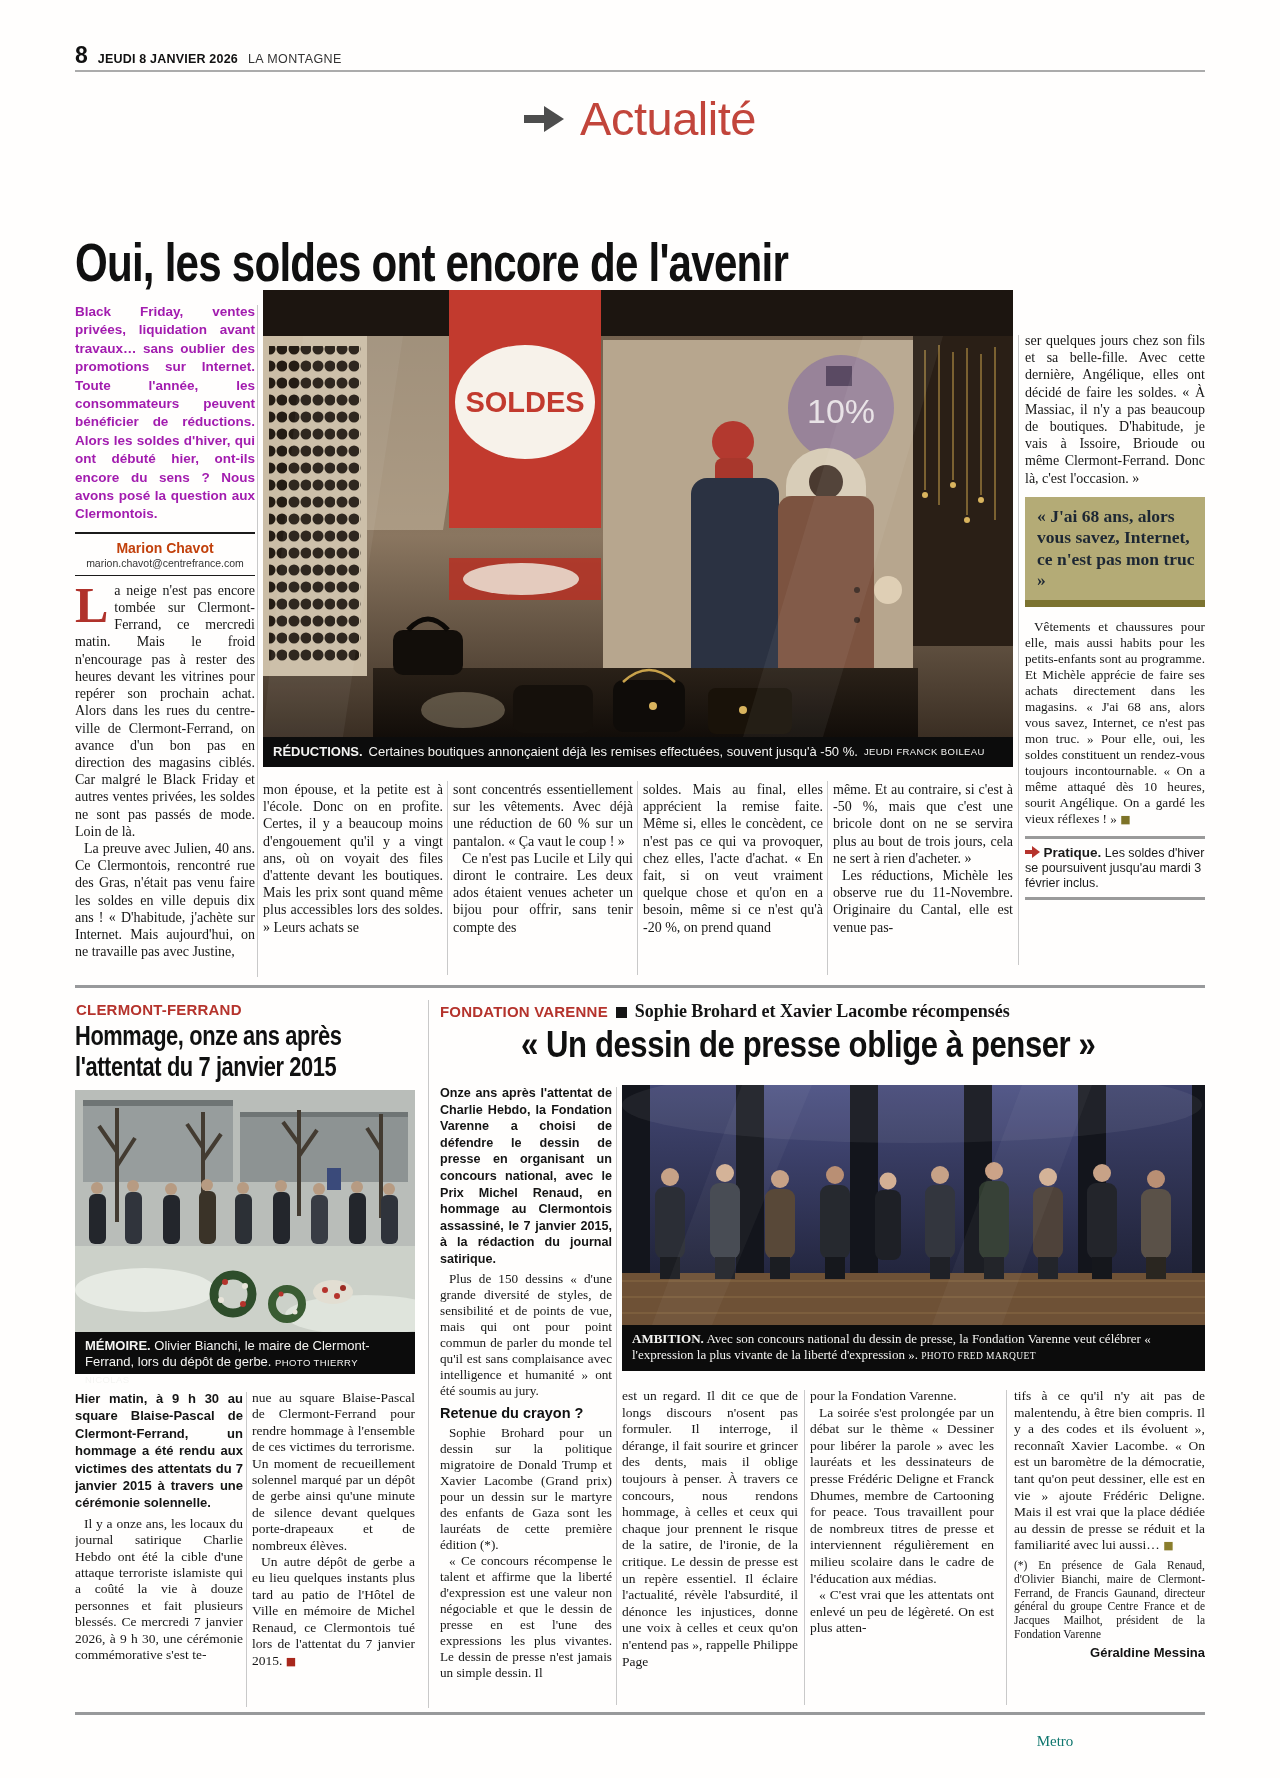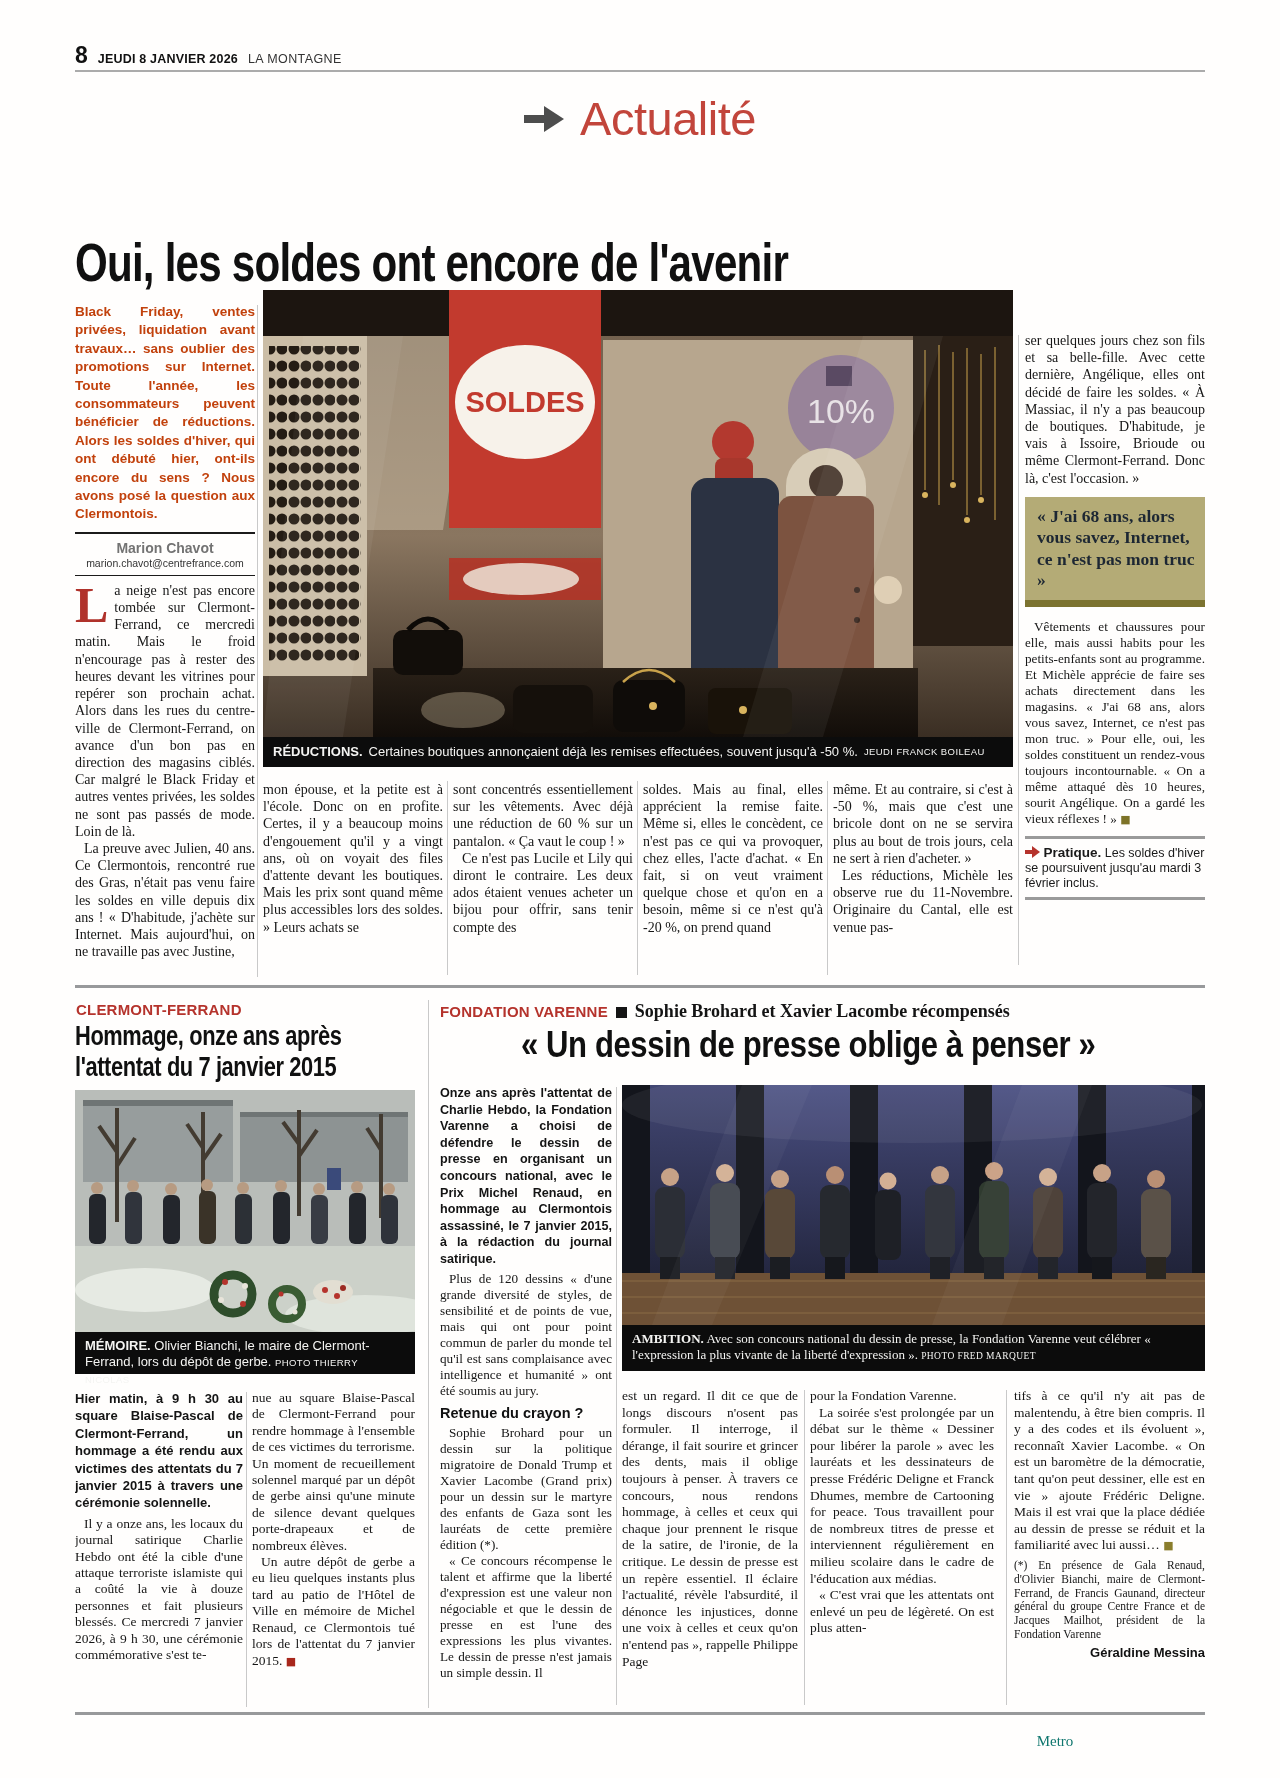--- a/index.html
+++ b/index.html
@@ -22,31 +22,31 @@
   
   .kickline{display:flex;align-items:baseline;gap:8px;white-space:nowrap;}
   .kicklabel{font:700 16px/20px "Liberation Sans","DejaVu Sans",sans-serif;color:#b5332c;letter-spacing:.2px;}
   .ksep{display:inline-block;width:13px;height:13px;background:#151515;transform:translateY(1px);}
   .kicktext{font:700 19px/22px "Liberation Serif","DejaVu Serif",serif;color:#141414;}
   .squeeze{display:inline-block;transform-origin:0 50%;white-space:nowrap;}
   .head1{font:700 54px/58px "Liberation Sans","DejaVu Sans",sans-serif;color:#101010;letter-spacing:-1px;}
   .head2{font:700 28px/31px "Liberation Sans","DejaVu Sans",sans-serif;color:#101010;letter-spacing:-.5px;}
   .head3{font:700 37px/42px "Liberation Sans","DejaVu Sans",sans-serif;color:#101010;letter-spacing:-.5px;}
   
-  .intro1{font:700 13.5px/18.4px "Liberation Sans","DejaVu Sans",sans-serif;color:#c2410c;}
+  .intro1{font:700 13.5px/18.4px "Liberation Sans","DejaVu Sans",sans-serif;color:#a21caf;}
   .introB{font:700 13px/17.4px "Liberation Sans","DejaVu Sans",sans-serif;color:#141414;}
   .b14{font:14px/17.2px "Liberation Serif","DejaVu Serif",serif;}
   .b135{font:13.5px/16.4px "Liberation Serif","DejaVu Serif",serif;}
   .b132{font:13.2px/16px "Liberation Serif","DejaVu Serif",serif;}
   .ind{text-indent:9px;}
   p{margin:0;}
   .byline{margin:8px 0 6px 0;text-align:center;}
   .byline .tr{height:2px;background:#1b1b1b;margin-bottom:5px;}
   .byline .br{height:1px;background:#1b1b1b;margin-top:5px;}
-  .byline .an{font:700 14px/18px "Liberation Sans","DejaVu Sans",sans-serif;color:#737373;}
+  .byline .an{font:700 14px/18px "Liberation Sans","DejaVu Sans",sans-serif;color:#c2410c;}
   .byline .ae{font:10.5px/13px "Liberation Sans","DejaVu Sans",sans-serif;color:#333;}
   .dropcap{float:left;font:700 50px/41px "Liberation Serif","DejaVu Serif",serif;color:#b0322b;padding:3px 6px 0 0;}
   .endmark{font-family:"DejaVu Sans",sans-serif;font-size:11px;}
   .em1{color:#7d7328;} .em2{color:#a8271c;} .em3{color:#8a7d2c;}
   
   .capbar{background:#0c0c0c;color:#f4f4f2;font:13px/16px "Liberation Sans","DejaVu Sans",sans-serif;padding:6px 10px 5px 10px;box-sizing:border-box;}
   .capbar .cl{font-weight:700;}
   .capbar .cc{font-size:9.5px;letter-spacing:.4px;}
   .capbar1{display:flex;align-items:center;padding:0 10px;height:30px;gap:6px;white-space:nowrap;overflow:hidden;}
   
@@ -312,21 +312,21 @@
   <div class="abs kickline" style="left:440px;top:1000px;">
     <span class="kicklabel" style="font-size:15px;">FONDATION VARENNE</span>
     <span class="ksep" style="width:11px;height:11px;"></span>
     <span class="kicktext" style="font-size:18px;">Sophie Brohard et Xavier Lacombe récompensés</span>
   </div>
   <div class="abs" style="left:438px;top:1024px;width:767px;height:50px;text-align:right;">
     <span class="squeeze head3" style="transform:scaleX(.84);">« Un dessin de presse oblige à penser »</span>
   </div>
   <div class="abs colflow" style="left:440px;top:1085px;width:172px;height:620px;">
     <p class="introB justify" style="font-size:12.6px;line-height:16.6px;">Onze ans après l'attentat de Charlie Hebdo, la Fondation Varenne a choisi de défendre le dessin de presse en organisant un concours national, avec le Prix Michel Renaud, en hommage au Clermontois assassiné, le 7 janvier 2015, à la rédaction du journal satirique.</p>
-    <p class="b132 justify ind" style="margin-top:3px;">Plus de 120 dessins « d'une grande diversité de styles, de sensibilité et de points de vue, mais qui ont pour point commun de parler du monde tel qu'il est sans complaisance avec intelligence et humanité » ont été soumis au jury.</p>
+    <p class="b132 justify ind" style="margin-top:3px;">Plus de 150 dessins « d'une grande diversité de styles, de sensibilité et de points de vue, mais qui ont pour point commun de parler du monde tel qu'il est sans complaisance avec intelligence et humanité » ont été soumis au jury.</p>
     <div class="subhead">Retenue du crayon ?</div>
     <p class="b132 justify ind">Sophie Brohard pour un dessin sur la politique migratoire de Donald Trump et Xavier Lacombe (Grand prix) pour un dessin sur le martyre des enfants de Gaza sont les lauréats de cette première édition (*).</p>
     <p class="b132 justify ind">« Ce concours récompense le talent et affirme que la liberté d'expression est une valeur non négociable et que le dessin de presse en est l'une des expressions les plus vivantes. Le dessin de presse n'est jamais un simple dessin. Il</p>
   </div>
   <div class="abs vr" style="left:616px;top:1087px;height:618px;"></div>
 
   <div class="abs" style="left:622px;top:1085px;width:583px;height:240px;">
     <svg width="583" height="240" viewBox="0 0 583 240">
       <defs>
         <linearGradient id="panel" x1="0" y1="0" x2="0" y2="1">

